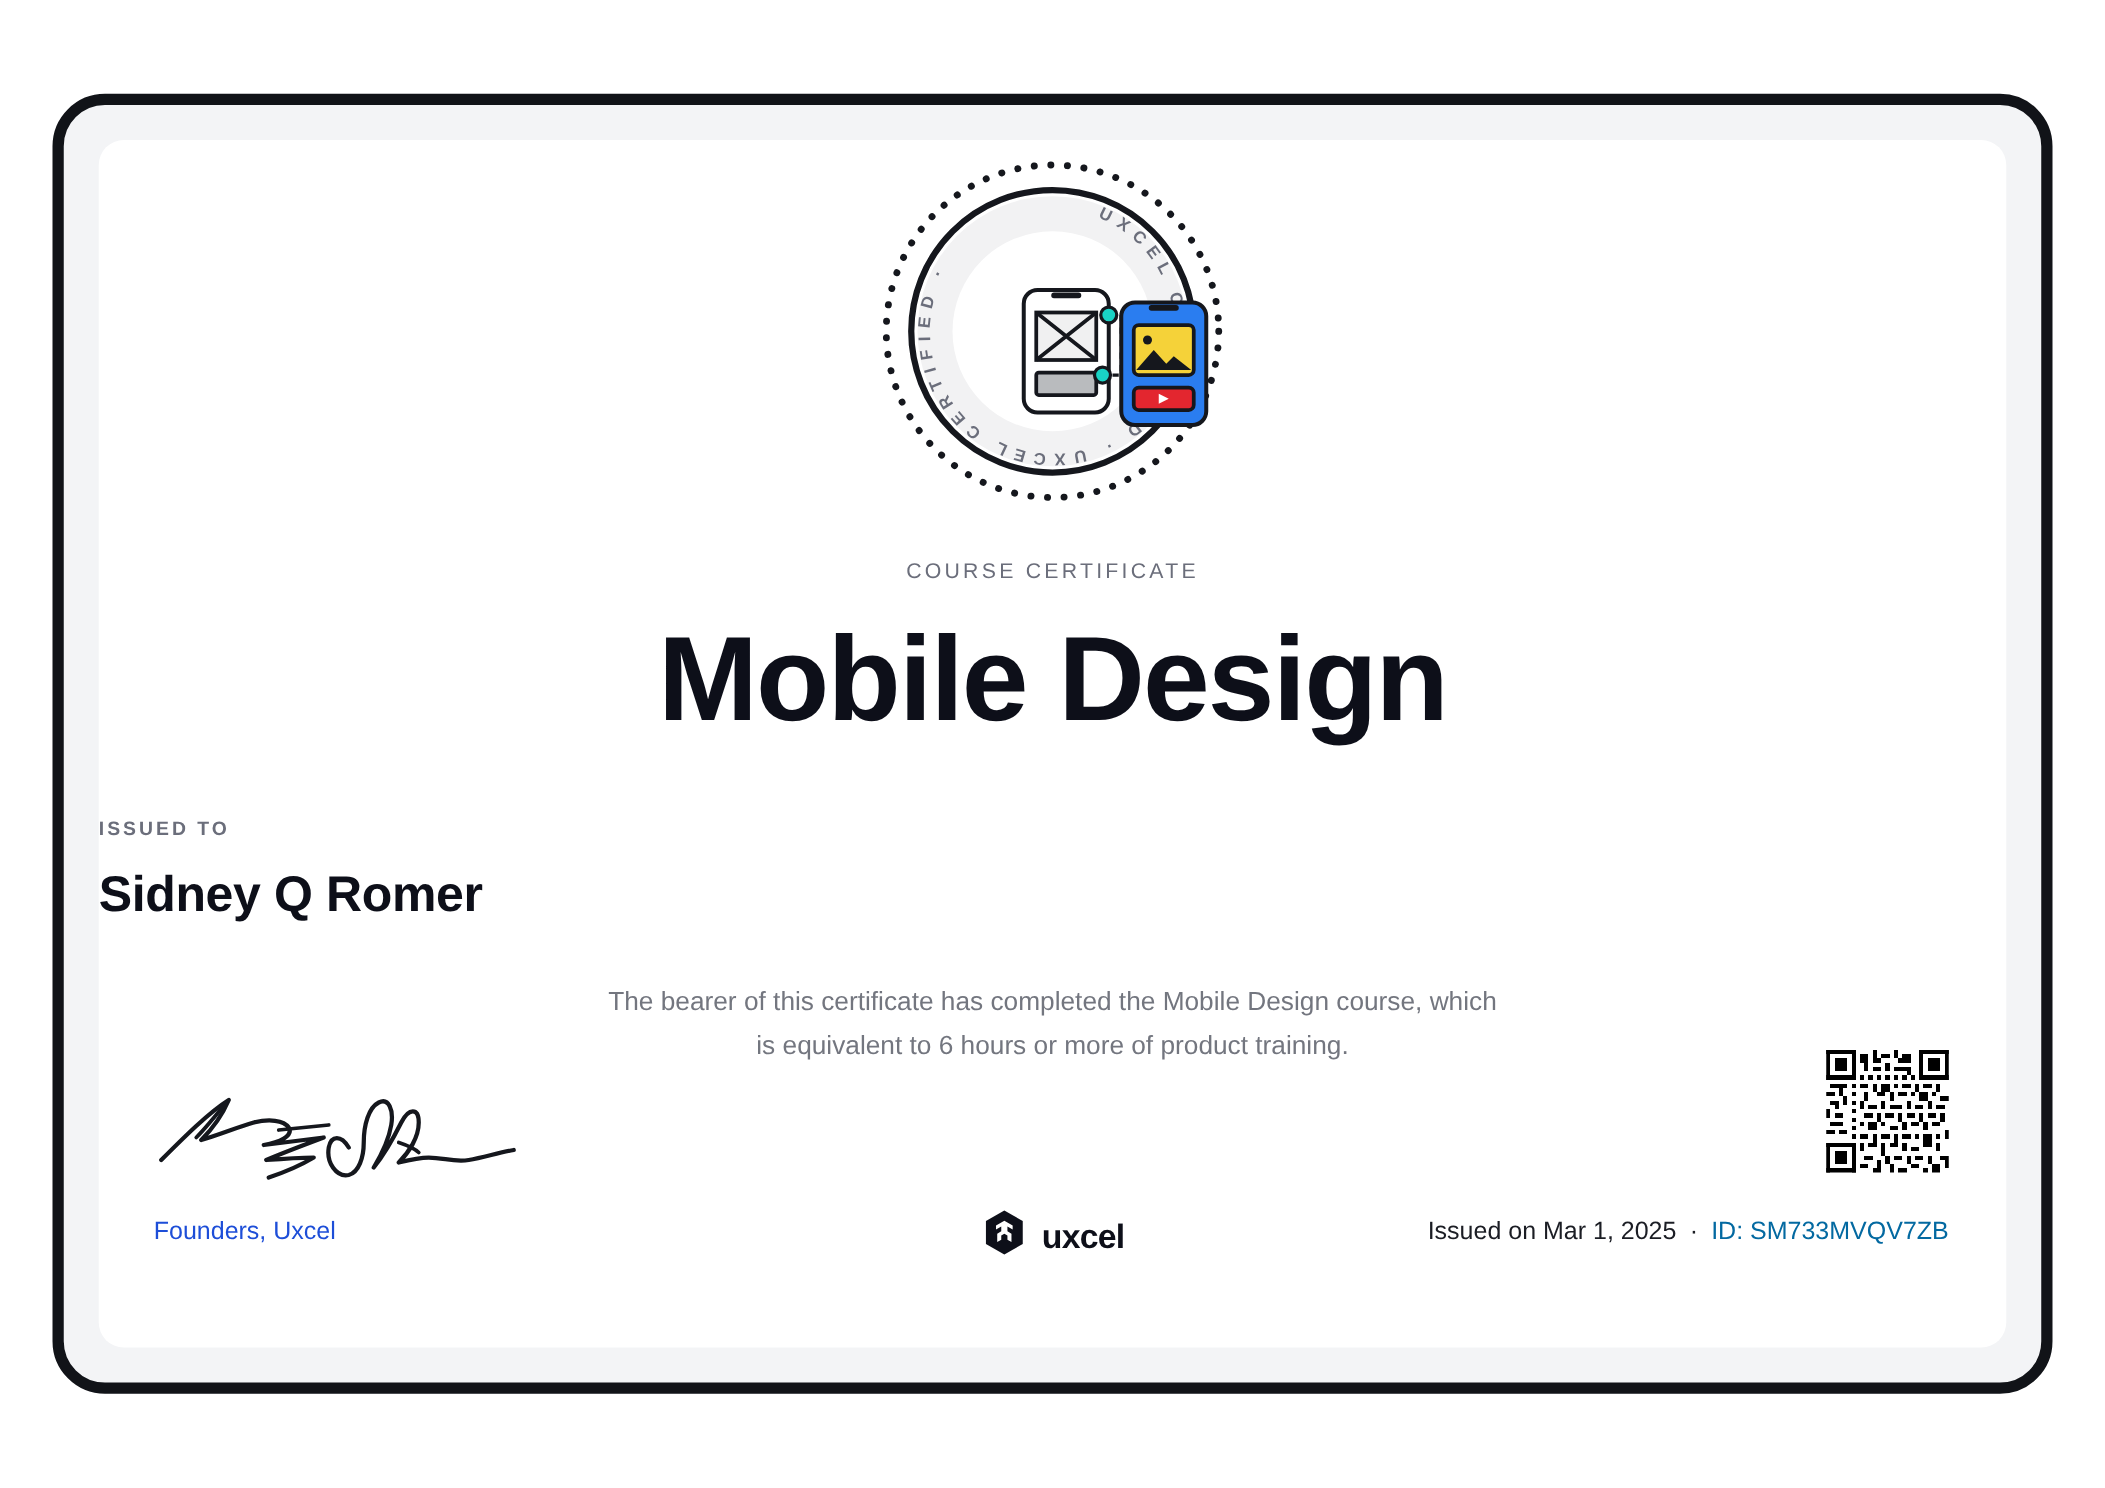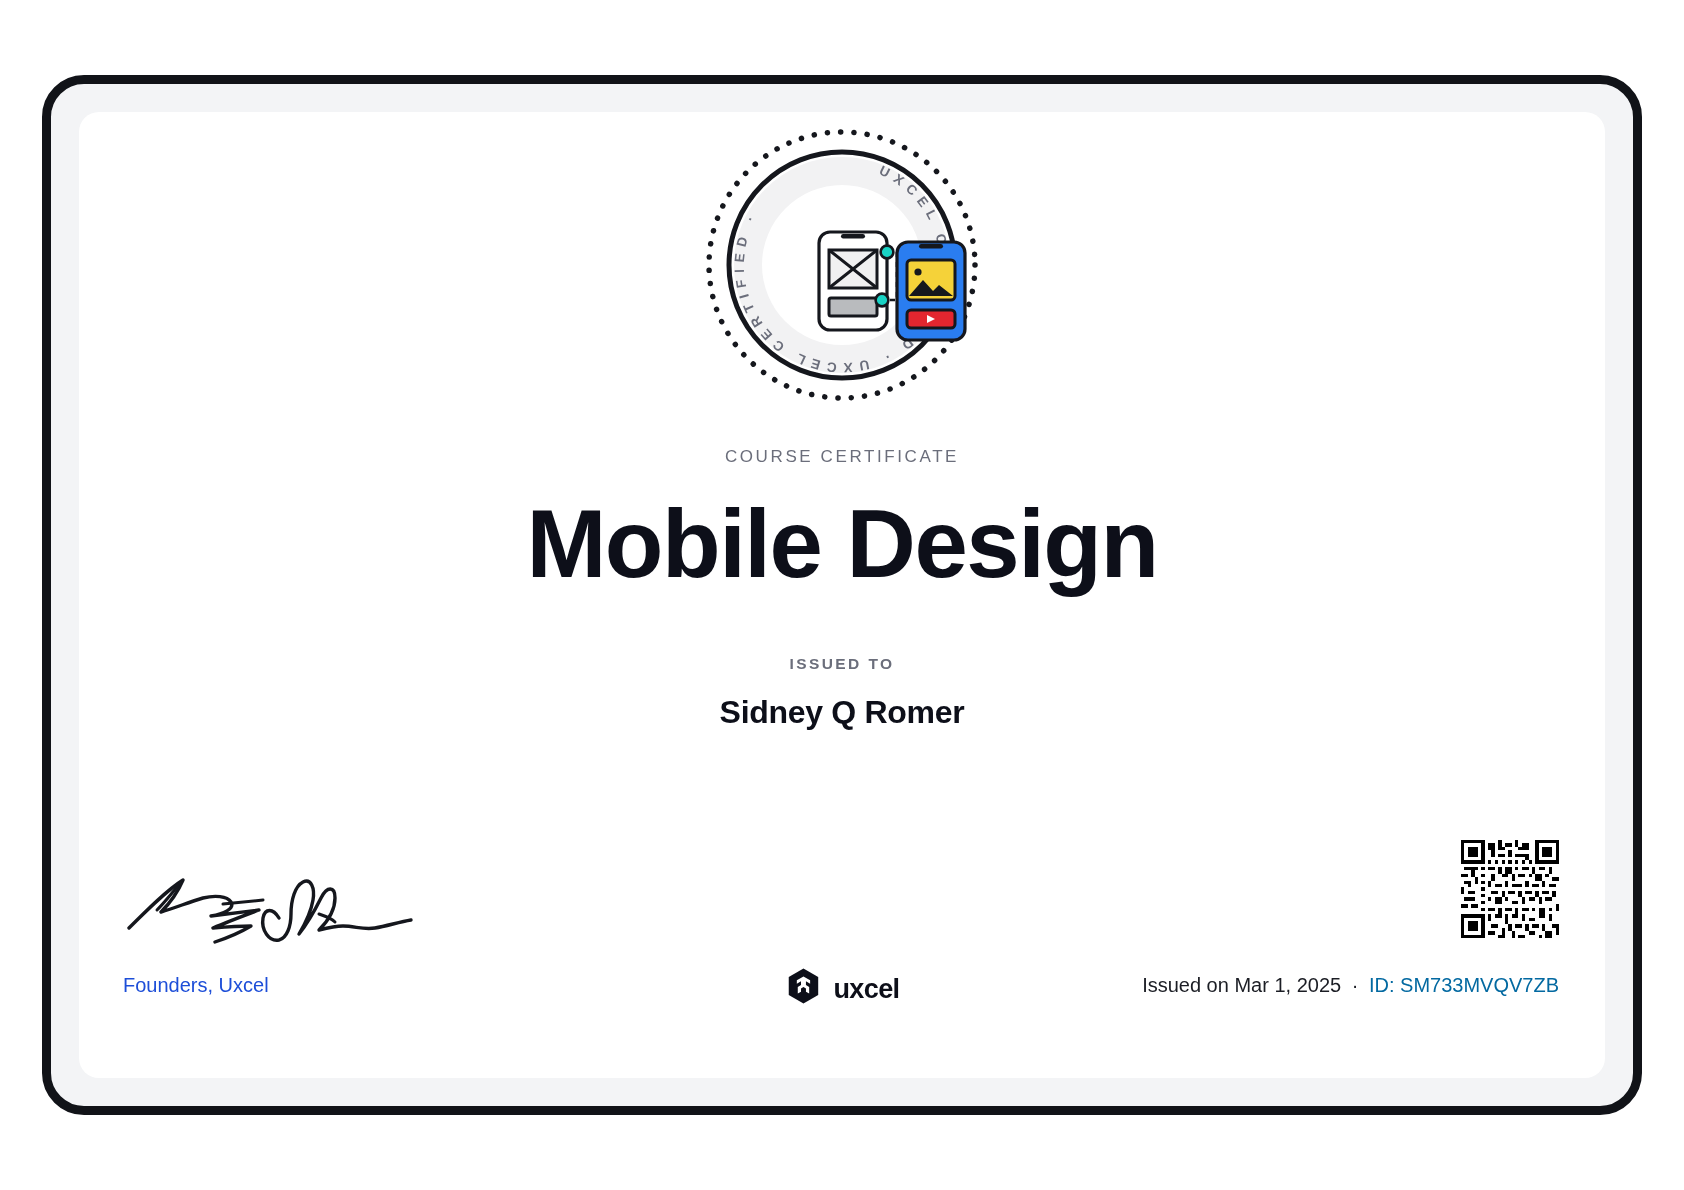--- a/index.html
+++ b/index.html
@@ -51,28 +51,27 @@
   }
   .course-title {
     position: absolute; left: 0; right: 0; top: 378px;
     text-align: center;
     font-size: 96px; font-weight: 700; letter-spacing: -1.5px;
     color: #0d0f19;
     line-height: 1.12;
   }
   .issued-to-label {
     position: absolute; left: 0; right: 0; top: 543px;
-    text-align: center;
     font-size: 15.5px; font-weight: 700; letter-spacing: 2.4px;
     color: #6b6e7b;
   }
   .recipient {
     position: absolute; left: 0; right: 0; top: 582px;
-    text-align: center;
-    font-size: 32px; font-weight: 700; letter-spacing: -0.3px;
+    text-align: left;
+    font-size: 40px; font-weight: 700; letter-spacing: -0.3px;
     color: #0d0f19;
   }
   .blurb {
     position: absolute; left: 50%; top: 672px;
     transform: translateX(-50%);
     width: 860px;
     text-align: center;
     font-size: 21px; line-height: 1.68;
     color: #73767f;
   }
@@ -160,20 +159,25 @@
       </div>
 
       <div class="eyebrow">COURSE CERTIFICATE</div>
 
       <div class="course-title">Mobile Design</div>
 
       <div class="issued-to-label">ISSUED TO</div>
 
       <div class="recipient">Sidney Q Romer</div>
 
+      <div class="blurb">
+        <span>The bearer of this certificate has completed the Mobile Design course, which</span>
+        <br>
+        <span>is equivalent to 6 hours or more of product training.</span>
+      </div>
 
       <div class="sig-area">
         <svg class="sig-svg" viewBox="0 0 300 100">
           <g fill="none" stroke="#15171d" stroke-linecap="round" stroke-linejoin="round">
             <path d="M6,76 C24,58 44,38 60,28 C54,42 46,52 38,60 C52,56 66,50 80,46
                      C92,43 104,44 108,50 C112,57 100,62 88,64 C104,62 120,60 136,58
                      C120,64 104,70 90,76 C102,75 116,74 128,74 C118,80 104,86 92,90" stroke-width="3.4"></path>
             <path d="M58,30 C50,40 42,50 34,58" stroke-width="3"></path>
             <path d="M100,52 L140,48" stroke-width="3"></path>
           </g>

